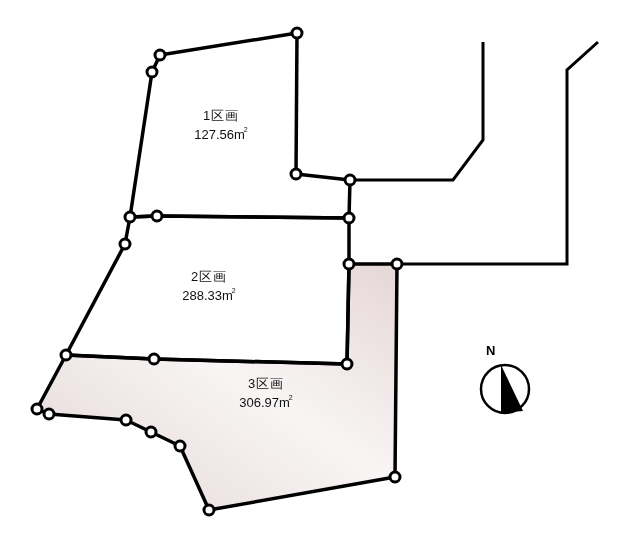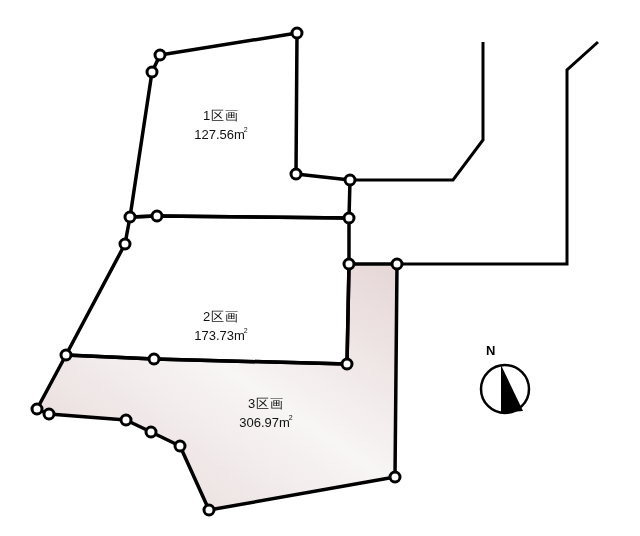--- a/index.html
+++ b/index.html
@@ -99,23 +99,23 @@
     <circle cx="505" cy="389" r="24" fill="#fff" stroke="#000" stroke-width="2.5"></circle>
     <polygon points="501,365 501,413 523,411" fill="#000"></polygon>
   </g>
 </svg>
 
 <div class="lot-label" style="left:176px; top:107px; width:90px;">
   <span class="lot-name">1区画</span>
   <span class="lot-area"><span>127.56m</span><sup>2</sup></span>
 </div>
 
-<div class="lot-label" style="left:176px; top:268px; width:90px;margin-top:40px;">
+<div class="lot-label" style="left:164px; top:268px; width:90px;">
   <span class="lot-name">2区画</span>
-  <span class="lot-area"><span>173.73m</span><sup>2</sup></span>
+  <span class="lot-area"><span>288.33m</span><sup>2</sup></span>
 </div>
 
-<div class="lot-label" style="left:221px; top:395px; width:90px;">
+<div class="lot-label" style="left:221px; top:375px; width:90px;">
   <span class="lot-name">3区画</span>
   <span class="lot-area"><span>306.97m</span><sup>2</sup></span>
 </div>
 
 <div class="north-label">N</div>
 
 </body></html>

